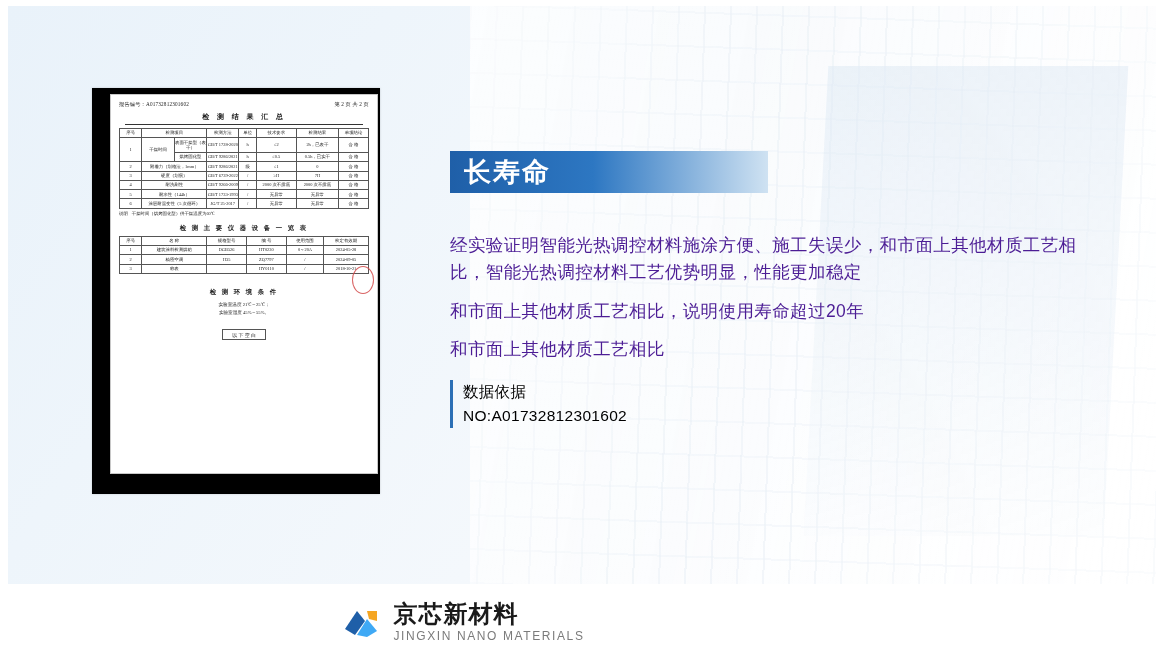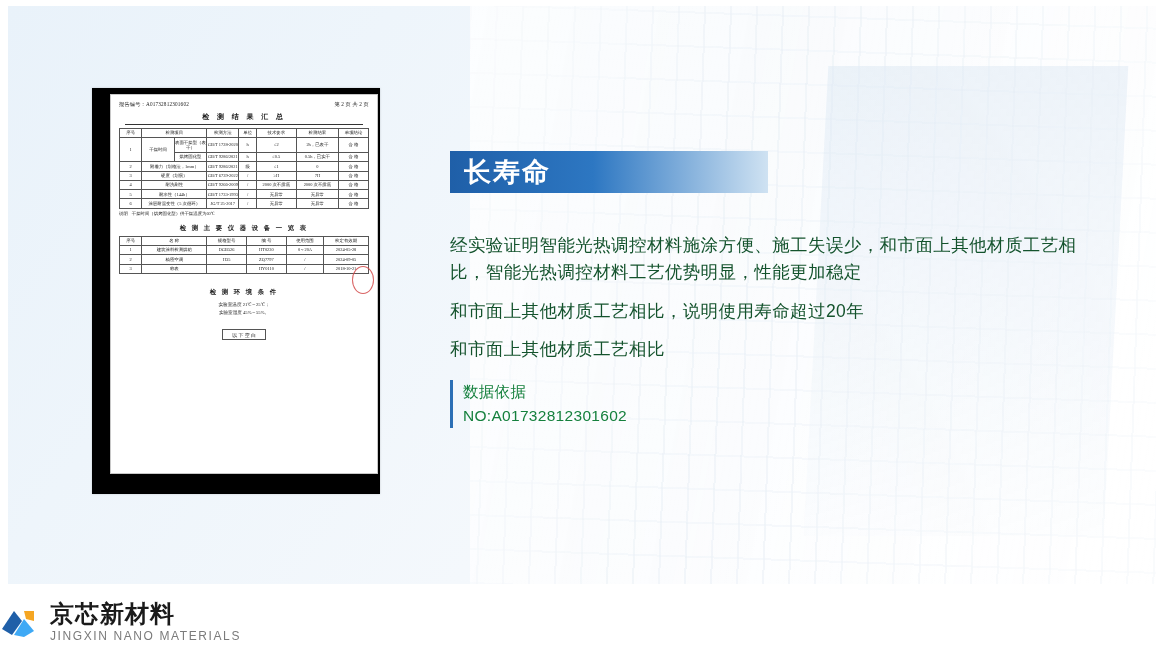--- a/index.html
+++ b/index.html
@@ -171,52 +171,53 @@
   }
   .headline span {
     color: #ffffff;
     font-size: 27px;
     font-weight: bold;
     letter-spacing: 2px;
     padding-left: 14px;
   }
   .para {
     position: absolute;
-    color: #14532d;
+    color: #4c1d95;
     font-size: 17.5px;
     line-height: 1.55;
     letter-spacing: 0.4px;
   }
   .p1 { left: 450px; top: 232px; width: 654px; }
   .p2 { left: 450px; top: 298px; width: 654px; }
   .p3 { left: 450px; top: 336px; width: 654px; }
 
   .source-block {
     position: absolute;
     left: 450px;
     top: 380px;
     padding-left: 10px;
     border-left: 3px solid #2b6fb5;
   }
   .source-block div {
     font-size: 15.5px;
-    color: #15803d;
+    color: #000000;
     line-height: 1.55;
     letter-spacing: 0.3px;
   }
 
   
   .footer {
     position: absolute;
     left: 0;
     top: 596px;
     width: 928px;
     height: 52px;
     display: flex;
     align-items: center;
+    justify-content: center;
     gap: 10px;
   }
   .logo-mark { width: 40px; height: 34px; }
   .logo-text { display: flex; flex-direction: column; justify-content: center; }
   .logo-cn {
     font-size: 24px;
     font-weight: bold;
     color: #1a1a1a;
     letter-spacing: 1px;
     line-height: 1.05;

